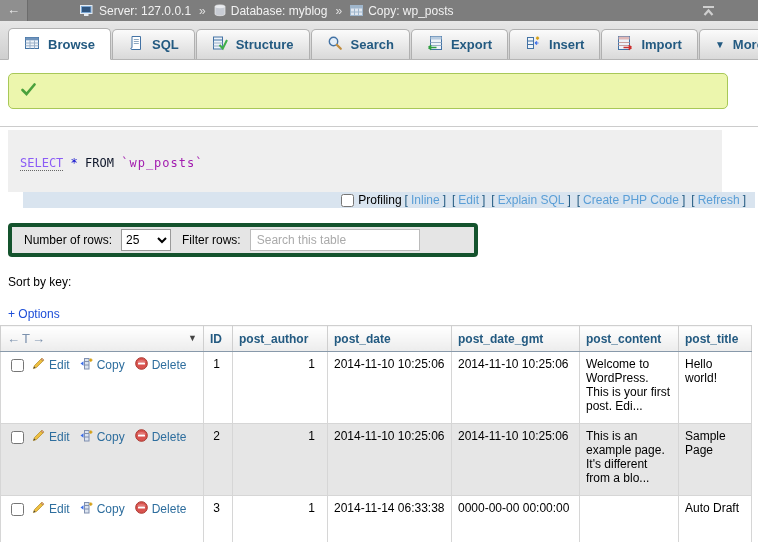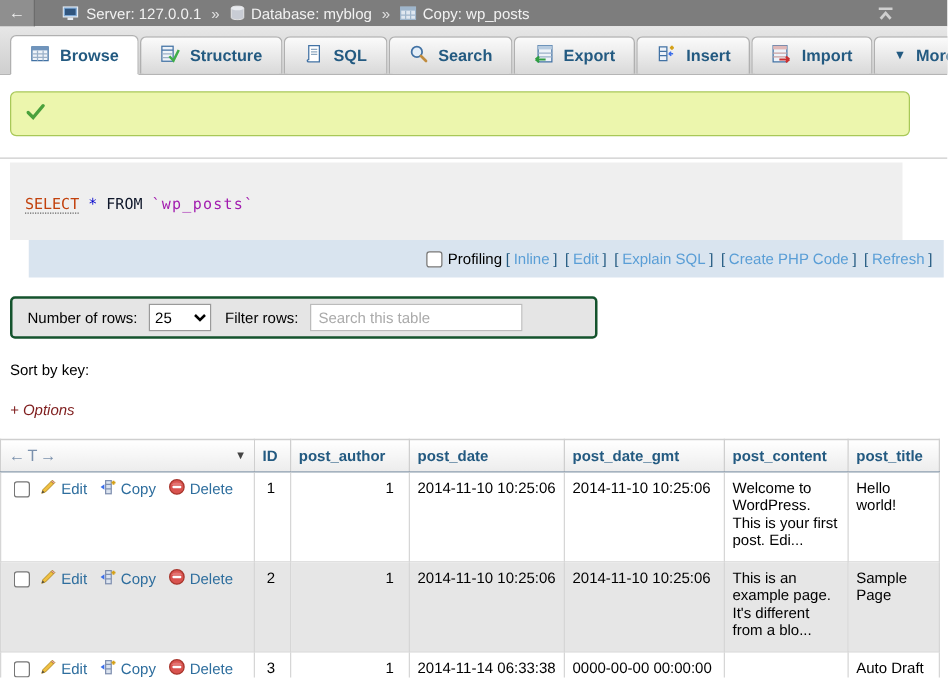--- a/index.html
+++ b/index.html
@@ -5,61 +5,61 @@
   * { box-sizing: border-box; }
   html, body { margin:0; padding:0; }
   body {
     width:758px; height:542px; overflow:hidden; background:#fff;
     font-family:"Liberation Sans", sans-serif; font-size:12px; color:#000;
   }
   
   .topbar { height:21px; background:#7d7d7d; color:#f2f2f2; display:flex; align-items:center; }
   .back-btn { width:28px; height:21px; background:#8f8f8f; border-right:1px solid #6c6c6c;
               color:#efefef; text-align:center; line-height:19px; font-size:13px; cursor:pointer; }
-  .crumbs { display:flex; align-items:center; gap:5px; margin-left:22px; white-space:nowrap; }
+  .crumbs { display:flex; align-items:center; gap:5px; margin-left:52px; white-space:nowrap; }
   .crumbs .sep { margin:0 3px; color:#e0e0e0; }
   .crumb-ic { display:inline-flex; align-items:center; }
   .collapse-btn { margin-left:auto; margin-right:42px; cursor:pointer; display:flex; align-items:center; }
   
   .tabbar { height:39px; background:linear-gradient(#e7e7e7,#cfcfcf); border-bottom:1px solid #b5b5b5;
             display:flex; align-items:flex-end; padding-left:8px; }
   .tab { height:30px; display:flex; align-items:center; gap:8px; padding:0 15px;
          background:linear-gradient(#fbfbfb,#d9d9d9); border:1px solid #b0b0b0; border-bottom:none;
          border-radius:5px 5px 0 0; margin-right:1px; color:#235a81; font-weight:bold; font-size:13px;
          cursor:pointer; white-space:nowrap; }
   .tab.active { background:#fff; height:32px; margin-bottom:-1px; border-bottom:1px solid #fff; }
   .more-caret { font-size:10px; color:#235a81; }
   
   .msg { margin:13px 30px 0 8px; background:#ecf6ad; border:1px solid #a8c858; border-radius:5px;
          padding:9px 12px; display:flex; align-items:center; gap:8px; }
   
   .section-divider { margin-top:17px; border-top:1px solid #ccc; }
   .sql-box { margin:3px 36px 0 8px; height:62px; background:#efefef; padding:26px 0 0 12px;
              font-family:"DejaVu Sans Mono", monospace; font-size:12px; }
-  .kw-select { color:#c2410c; border-bottom:1px dotted #666; cursor:help; }
+  .kw-select { color:#8b5cf6; border-bottom:1px dotted #666; cursor:help; }
   .kw-from { color:#0f172a; }
   .sql-star { color:#0000cc; }
   .sql-ident { color:#a21caf; letter-spacing:1px; }
-  .sql-tools { margin:0 3px 0 23px; height:30px; background:#d9e4ef; display:flex; align-items:center;
+  .sql-tools { margin:0 3px 0 23px; height:16px; background:#d9e4ef; display:flex; align-items:center;
                justify-content:flex-end; padding-right:6px; white-space:nowrap; }
   .sql-tools input { margin:0 4px 0 0; }
   .bracket { color:#235a81; margin:0 3px; }
   .tool-link { color:#5a9ed6; cursor:pointer; }
   
-  .rows-bar { margin:15px 0 0 8px; width:470px; height:34px; background:#e5e5e5; border:2px solid #14532d;
+  .rows-bar { margin:15px 0 0 8px; width:470px; height:34px; background:#e5e5e5; border:4px solid #14532d;
               border-radius:4px; display:flex; align-items:center; padding:0 12px; gap:9px; }
   select { font-family:"Liberation Sans", sans-serif; font-size:12px; height:22px; background:#fff;
            border:1px solid #9a9a9a; }
   .rows-select { width:50px; }
   .filter-input { width:170px; height:22px; border:1px solid #bbb; padding:2px 6px; font-size:12px;
                   color:#333; font-family:"Liberation Sans", sans-serif; }
   .filter-input::placeholder { color:#aaa; }
   .sort-row { margin:13px 0 0 8px; height:24px; display:flex; align-items:center; gap:8px; }
   .sort-select { width:224px; }
-  .options-link { display:inline-block; margin:13px 0 12px 8px; color:#7f1d1d; cursor:pointer;font-style:italic; }
+  .options-link { display:inline-block; margin:13px 0 0 8px; color:#1d4ed8; cursor:pointer; }
   
   table.results { margin-top:4px; border-collapse:collapse; table-layout:fixed; width:751px; }
   .results th { background:linear-gradient(#ffffff,#ececec); color:#235a81; font-weight:bold;
                 text-align:left; padding:5px 6px; border:1px solid #cfcfcf; border-bottom:1px solid #8899aa;
                 height:25px; font-size:12px; cursor:pointer; white-space:nowrap; overflow:hidden; }
   .results td { border:1px solid #d6d6d6; vertical-align:top; padding:5px 6px; height:72px;
                 overflow:hidden; }
   .results tr.alt td { background:#e6e6e6; }
   .th-actions { position:relative; }
   .colnav { color:#7b91ad; letter-spacing:2px; font-weight:normal; font-size:13px; cursor:pointer; }
@@ -126,36 +126,36 @@
           <rect x="1.5" y="2.5" width="13" height="2.8" fill="#7094bc"></rect>
           <line x1="6" y1="5.3" x2="6" y2="13.5" stroke="#9ab0c8"></line>
           <line x1="10.5" y1="5.3" x2="10.5" y2="13.5" stroke="#9ab0c8"></line>
           <line x1="1.5" y1="8" x2="14.5" y2="8" stroke="#9ab0c8"></line>
           <line x1="1.5" y1="10.8" x2="14.5" y2="10.8" stroke="#9ab0c8"></line>
         </svg></span>
     <span>Browse</span>
   </div>
   <div class="tab">
     <span><svg width="16" height="16" viewBox="0 0 16 16">
+          <path d="M4 1.5 H12.5 V14.5 H4 C2.6 14.5 2.2 12.9 4 12.7 Z" fill="#fff" stroke="#4272a4"></path>
+          <line x1="5.8" y1="4.5" x2="10.8" y2="4.5" stroke="#8ea8c0"></line>
+          <line x1="5.8" y1="6.5" x2="10.8" y2="6.5" stroke="#8ea8c0"></line>
+          <line x1="5.8" y1="8.5" x2="10.8" y2="8.5" stroke="#8ea8c0"></line>
+        </svg></span>
+    <span>SQL</span>
+  </div>
+  <div class="tab">
+    <span><svg width="16" height="16" viewBox="0 0 16 16">
           <rect x="1.5" y="2" width="9" height="12" fill="#eef3f9" stroke="#4272a4"></rect>
           <line x1="1.5" y1="5" x2="10.5" y2="5" stroke="#4272a4"></line>
           <line x1="1.5" y1="8" x2="10.5" y2="8" stroke="#9ab0c8"></line>
           <line x1="1.5" y1="11" x2="10.5" y2="11" stroke="#9ab0c8"></line>
           <path d="M7.5 10 L10.8 13.5 L15 5" fill="none" stroke="#3fae49" stroke-width="2"></path>
         </svg></span>
     <span>Structure</span>
-  </div>
-  <div class="tab">
-    <span><svg width="16" height="16" viewBox="0 0 16 16">
-          <path d="M4 1.5 H12.5 V14.5 H4 C2.6 14.5 2.2 12.9 4 12.7 Z" fill="#fff" stroke="#4272a4"></path>
-          <line x1="5.8" y1="4.5" x2="10.8" y2="4.5" stroke="#8ea8c0"></line>
-          <line x1="5.8" y1="6.5" x2="10.8" y2="6.5" stroke="#8ea8c0"></line>
-          <line x1="5.8" y1="8.5" x2="10.8" y2="8.5" stroke="#8ea8c0"></line>
-        </svg></span>
-    <span>SQL</span>
   </div>
   <div class="tab">
     <span><svg width="16" height="16" viewBox="0 0 16 16">
           <circle cx="6.5" cy="6.5" r="4.2" fill="#e4eef8" stroke="#4272a4" stroke-width="1.4"></circle>
           <line x1="9.8" y1="9.8" x2="13.8" y2="13.8" stroke="#c08c3e" stroke-width="2.2" stroke-linecap="round"></line>
         </svg></span>
     <span>Search</span>
   </div>
   <div class="tab">
     <span><svg width="16" height="16" viewBox="0 0 16 16">

